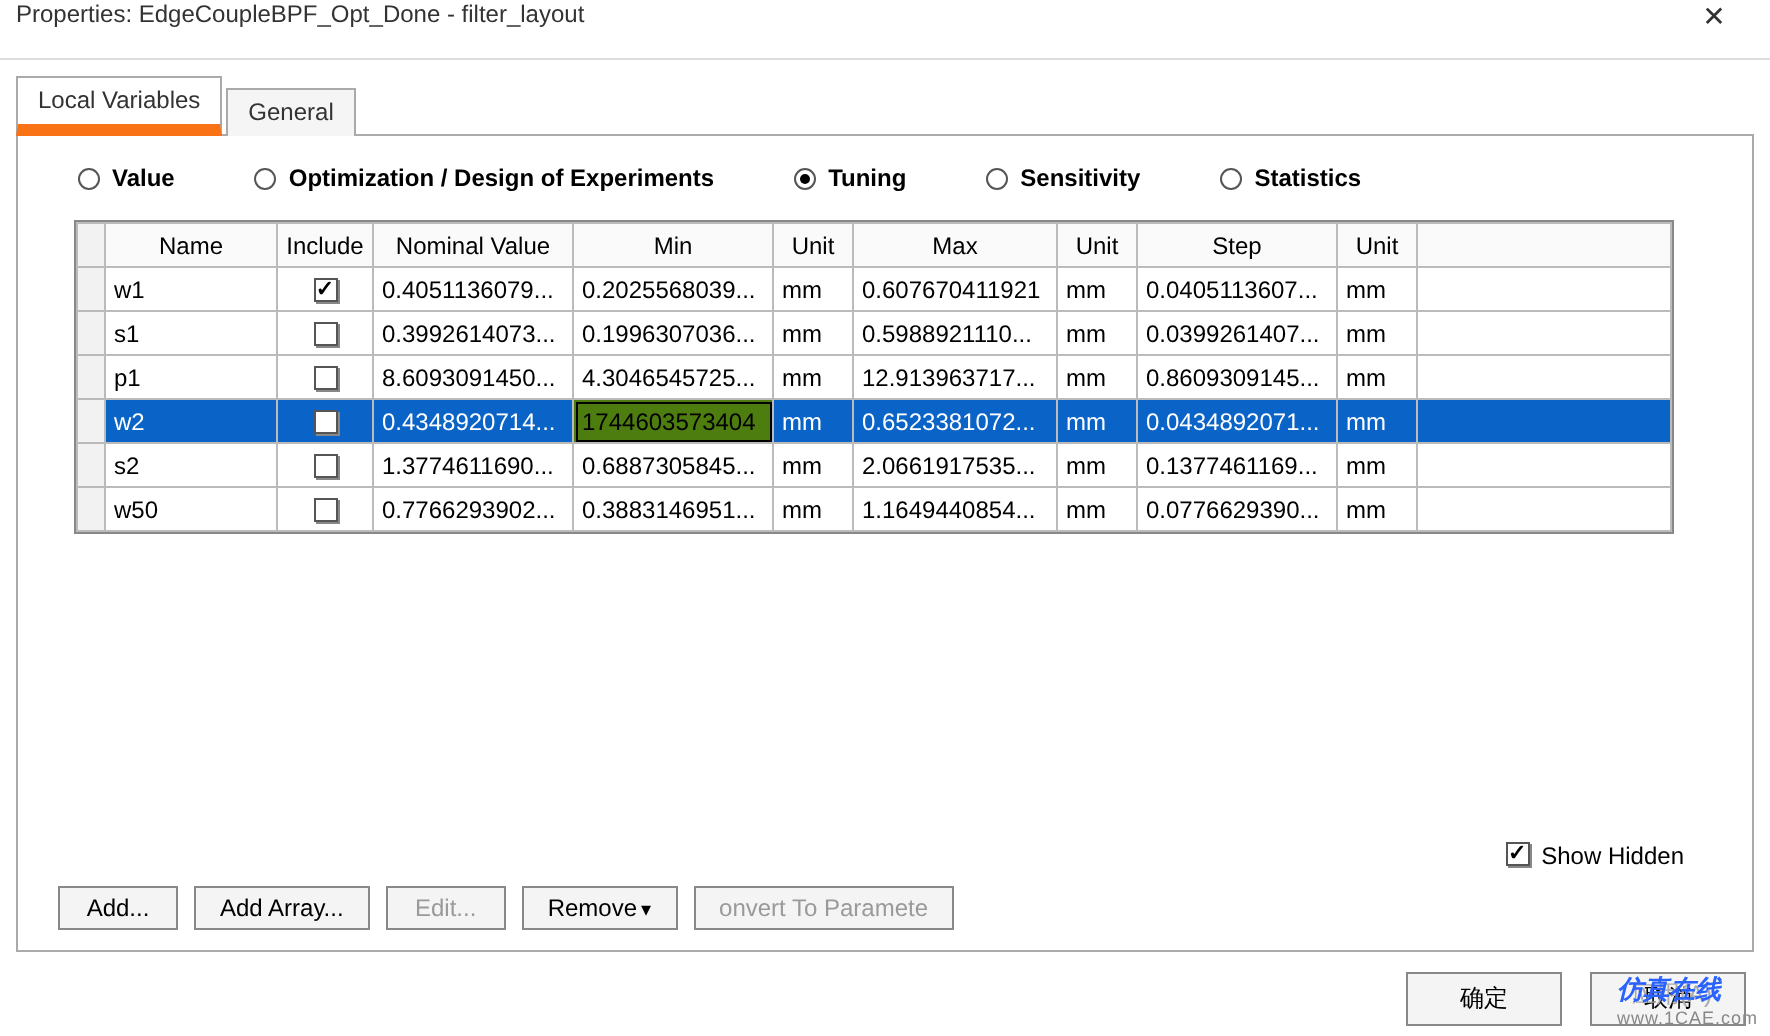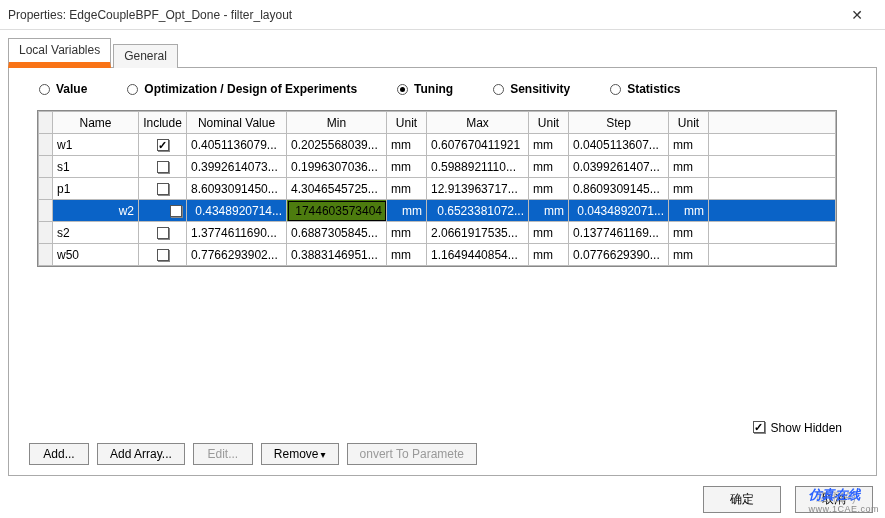--- a/index.html
+++ b/index.html
@@ -10,21 +10,21 @@
     background: #fff;
     color: #000;
     width: 885px;
     height: 518px;
     overflow: hidden;
     position: relative;
   }
   .titlebar {
     height: 30px;
     display: flex;
-    align-items: center;
+    align-items: flex-start;
     padding: 0 8px;
     border-bottom: 1px solid #ddd;
     font-size: 12px;
     color: #333;
   }
   .titlebar .title { flex: 1; }
   .titlebar .close {
     width: 40px;
     text-align: center;
     font-size: 14px;
@@ -119,21 +119,21 @@
   td.center { text-align: center; }
   .chk {
     width: 12px; height: 12px; border: 1px solid #555; display: inline-block;
     vertical-align: middle; background: #fff; box-shadow: 1px 1px 0 #888;
   }
   .chk.checked::after {
     content: "✓"; font-size: 11px; line-height: 10px; display:block; text-align:center;
     font-weight: bold;
   }
   tr.selrow td {
-    background: #0a63c7; color: #fff; text-align: right;
+    background: #0a63c7; color: #fff;
   }
   tr.selrow td.editing {
     background: #4d7c0f; color: #000;
     outline: 1px solid #000; outline-offset: -2px;
   }
   tr.selrow td .chk { background:#fff; }
   tr.selrow td.col-handle { background:#f2f2f2; }
   .btnrow {
     position: absolute;
     left: 20px;

